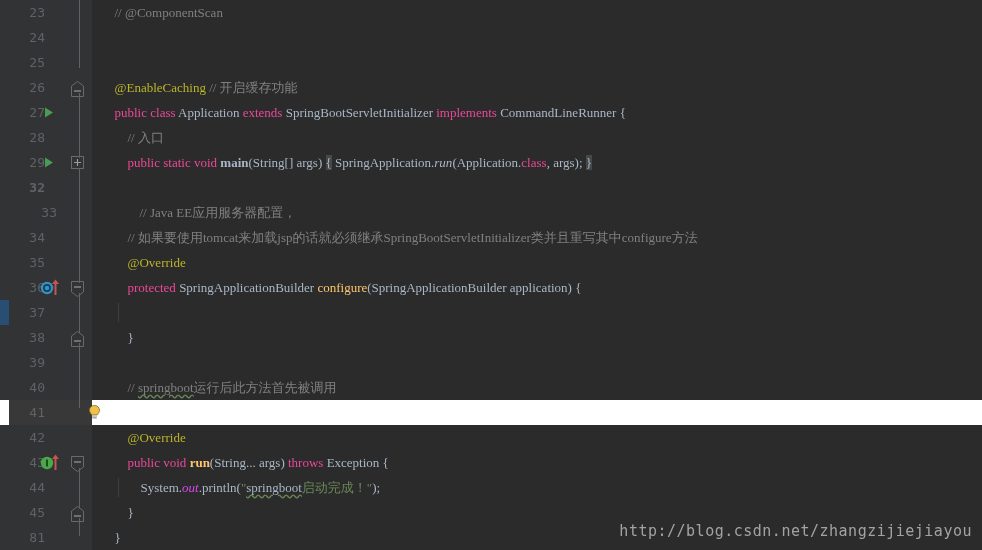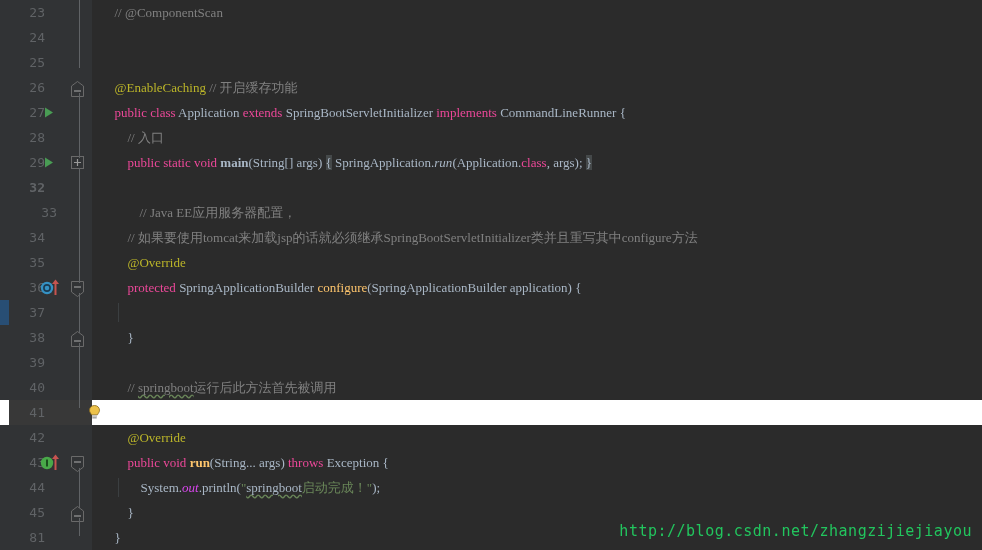--- a/index.html
+++ b/index.html
@@ -156,21 +156,21 @@
     text-decoration-style: wavy;
     text-decoration-color: #6A8759;
     text-underline-offset: 2px;
   }
 
   
   .watermark {
     position: absolute;
     right: 10px;
     bottom: 6px;
-    color: #22c55e;
+    color: #a3a3a3;
     font-size: 15px;
     font-family: "DejaVu Sans Mono", "Liberation Mono", monospace;
     letter-spacing: 0.5px;
   }
 
   
   .indent-guide {
     position: absolute;
     width: 1px;
     background: #3B3F41;

